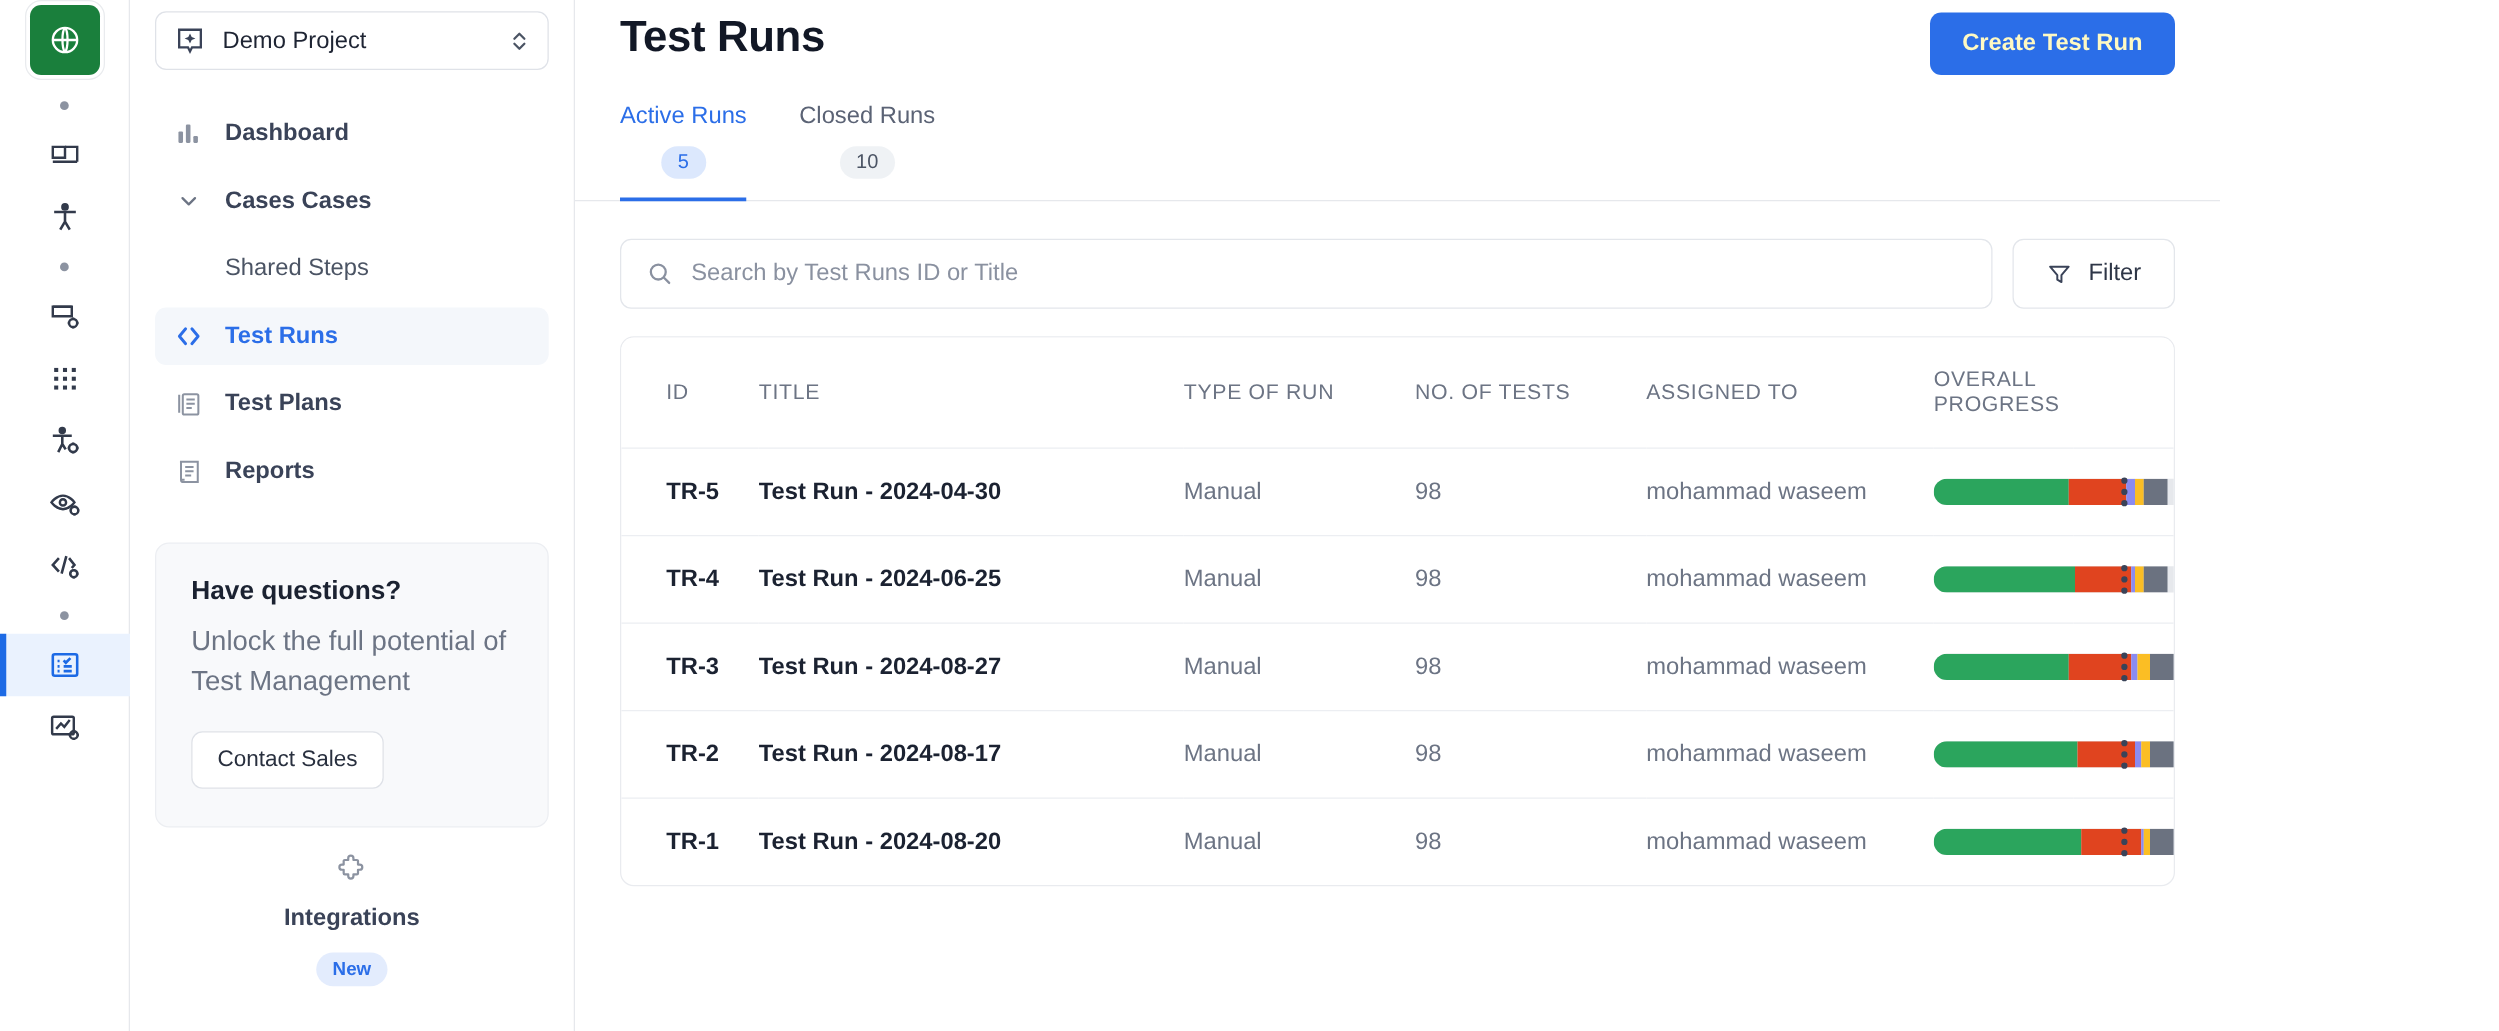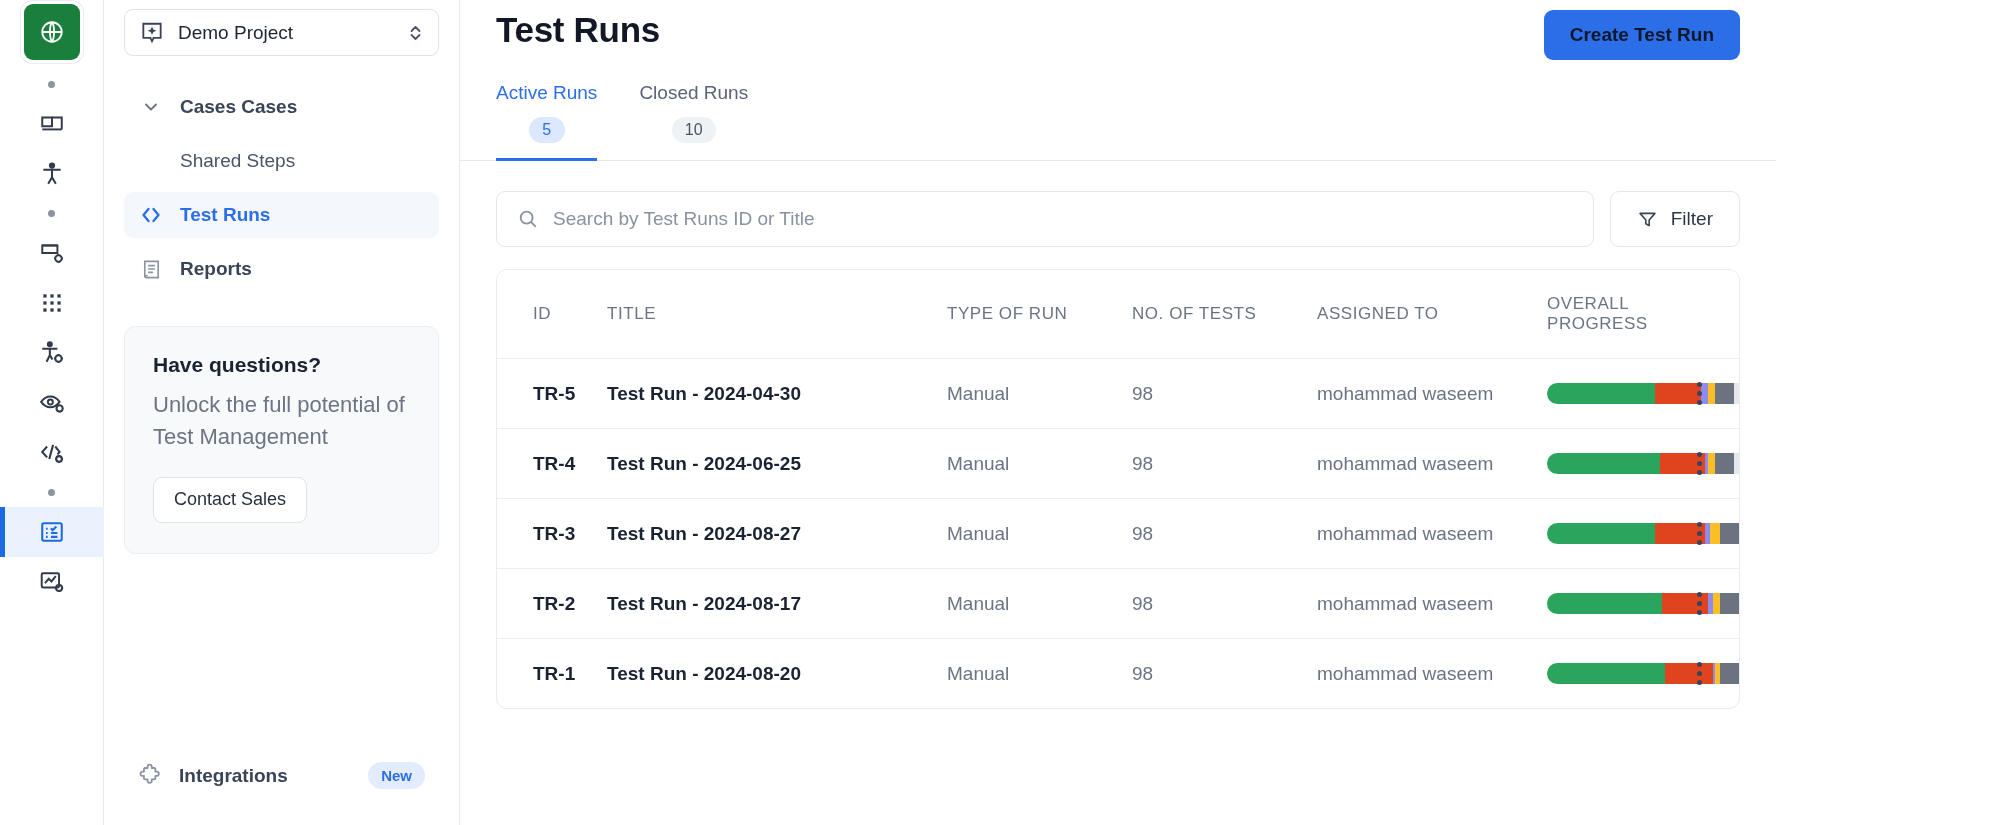--- a/index.html
+++ b/index.html
@@ -99,20 +99,21 @@
     display: inline-flex; align-items: center; justify-content: center;
     height: 46px; padding: 0 20px;
     background: #ffffff; border: 1px solid #dfe2e8; border-radius: 9px;
     font-size: 18px; color: #29303f; font-weight: 400;
     font-family: "Liberation Sans", sans-serif;
   }
   .integrations {
     margin-top: auto; margin-bottom: 36px;
     display: flex; align-items: center; gap: 16px;
     padding: 0 14px;
+    flex-direction: column;
   }
   .integrations-label { font-size: 19px; font-weight: 700; color: #3a4358; flex: 1; }
   .badge-new {
     background: #e3ecfd; color: #2b6ee8;
     font-size: 15px; font-weight: 700;
     padding: 5px 13px; border-radius: 20px;
   }
 
   
   .main { flex: 1; height: 825px; display: flex; flex-direction: column; background:#fff; min-width: 0;}
@@ -120,21 +121,21 @@
     padding: 0 36px 0 36px;
     border-bottom: 1px solid #e6e8ec;
     flex: 0 0 auto;
   }
   .head-top {
     display: flex; align-items: flex-start; justify-content: space-between;
     padding-top: 10px;
   }
   .page-title { font-size: 35px; font-weight: 700; color: #121826; letter-spacing: -0.3px; }
   .create-btn {
-    background: #2b6ee8; color: #0f172a;
+    background: #2b6ee8; color: #fef9c3;
     border: none; border-radius: 9px;
     height: 50px; padding: 0 26px;
     font-size: 19px; font-weight: 700;
     font-family: "Liberation Sans", sans-serif;
   }
   .tabs { display: flex; gap: 42px; margin-top: 22px; }
   .tab {
     display: flex; align-items: center; gap: 13px;
     padding-bottom: 17px;
     font-size: 19px; color: #5b6375; font-weight: 400;
@@ -333,20 +334,30 @@
       <span>
         <svg width="17" height="22" viewBox="0 0 16 22" fill="none" stroke="#4b5464" stroke-width="1.8" stroke-linecap="round" stroke-linejoin="round">
             <path d="M4 9l4-4 4 4"></path>
             <path d="M4 13l4 4 4-4"></path>
           </svg>
       </span>
     </div>
 
     <div class="nav">
 
+      <div class="nav-item">
+        <span class="nav-ico">
+          <svg width="22" height="22" viewBox="0 0 24 24" fill="currentColor">
+              <rect x="3" y="10" width="4" height="10" rx="1"></rect>
+              <rect x="9.5" y="4" width="4" height="16" rx="1"></rect>
+              <rect x="16" y="14" width="4" height="6" rx="1"></rect>
+            </svg>
+        </span>
+        <span>Dashboard</span>
+      </div>
 
       <div class="nav-item">
         <span class="nav-ico">
           <svg width="20" height="20" viewBox="0 0 24 24" fill="none" stroke="#6c7484" stroke-width="2.2" stroke-linecap="round" stroke-linejoin="round">
               <path d="M6 9l6 6 6-6"></path>
             </svg>
         </span>
         <span>Cases Cases</span>
       </div>
 
@@ -357,20 +368,30 @@
       <div class="nav-item active">
         <span class="nav-ico">
           <svg width="24" height="24" viewBox="0 0 24 24" fill="none" stroke="currentColor" stroke-width="2.3" stroke-linecap="round" stroke-linejoin="round">
               <path d="M9.5 6L4.5 12l5 6"></path>
               <path d="M14.5 6l5 6-5 6"></path>
             </svg>
         </span>
         <span>Test Runs</span>
       </div>
 
+      <div class="nav-item">
+        <span class="nav-ico">
+          <svg width="23" height="23" viewBox="0 0 24 24" fill="none" stroke="currentColor" stroke-width="1.7">
+              <path d="M3.5 4v15"></path>
+              <rect x="6.5" y="3.5" width="13" height="17" rx="1.3"></rect>
+              <path d="M9.5 8h7M9.5 11.5h7M9.5 15h4.5"></path>
+            </svg>
+        </span>
+        <span>Test Plans</span>
+      </div>
 
       <div class="nav-item">
         <span class="nav-ico">
           <svg width="23" height="23" viewBox="0 0 24 24" fill="none" stroke="currentColor" stroke-width="1.7">
               <path d="M5 3.5h14v17H7a2 2 0 01-2-2z"></path>
               <path d="M8.5 8h7M8.5 11.5h7M8.5 15h5"></path>
               <path d="M5 18.5h3"></path>
             </svg>
         </span>
         <span>Reports</span>

